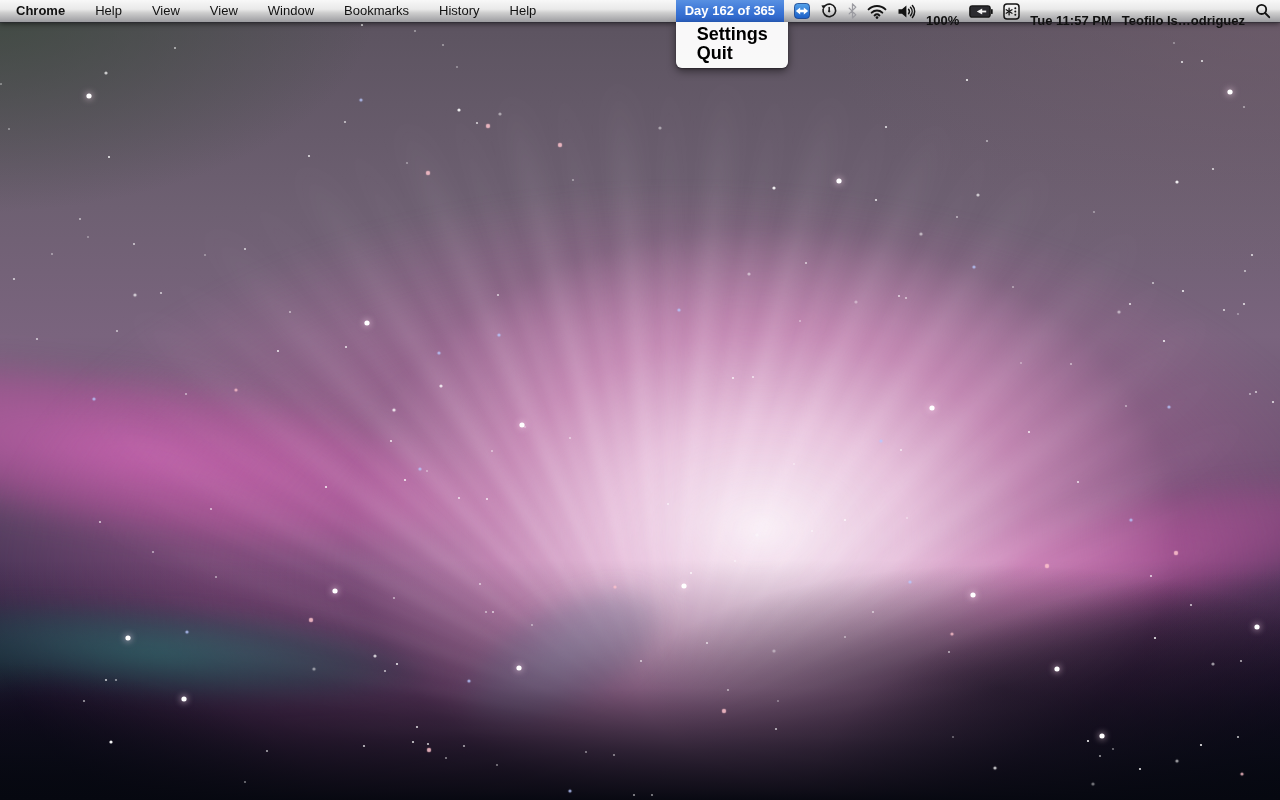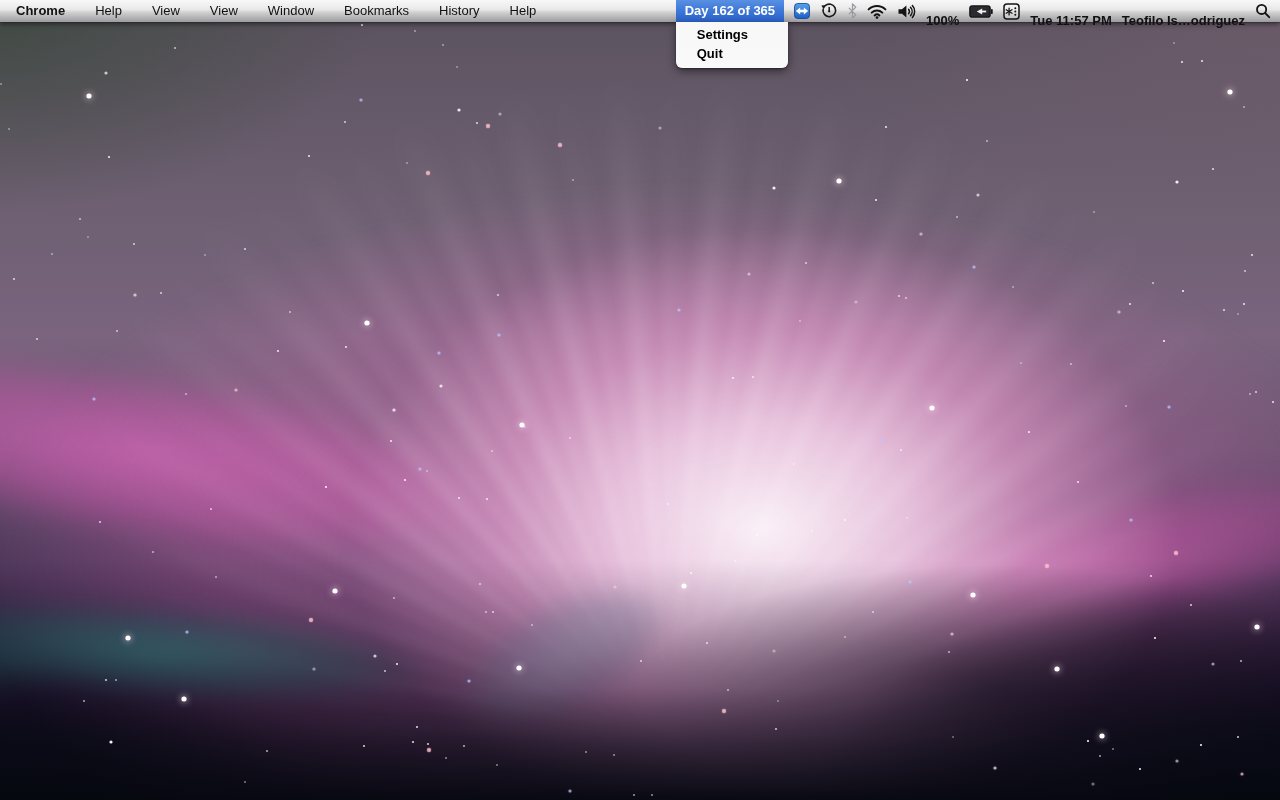--- a/index.html
+++ b/index.html
@@ -59,21 +59,21 @@
   .mtext{line-height:22px;white-space:nowrap;margin-top:20px;}
 
   
   .menu-extra{position:relative;height:22px;display:flex;align-items:center;}
   .extra-label{height:22px;line-height:22px;padding:0 9px;color:#fff;
     background:linear-gradient(#5890e2 0%,#3a74d5 55%,#2b63c9 100%);white-space:nowrap;}
   .dropdown{position:absolute;top:22px;left:0;min-width:112px;
     background:rgba(254,254,254,.97);border-radius:0 0 6px 6px;
     box-shadow:0 3px 8px rgba(0,0,0,.5), 0 1px 2px rgba(0,0,0,.35);
     padding:3px 0 5px;z-index:60;}
-  .dd-item{font-size:13px;line-height:19px;height:19px;padding:0 12px 0 21px;
+  .dd-item{font-size:18px;line-height:19px;height:19px;padding:0 12px 0 21px;
     color:#000;white-space:nowrap;cursor:default;}
 
   svg{display:block;}
 </style>
 </head>
 <body>
 
 <div class="desktop">
   <div class="layer a-base"></div>
   <div class="layer a-magenta-left"></div>

